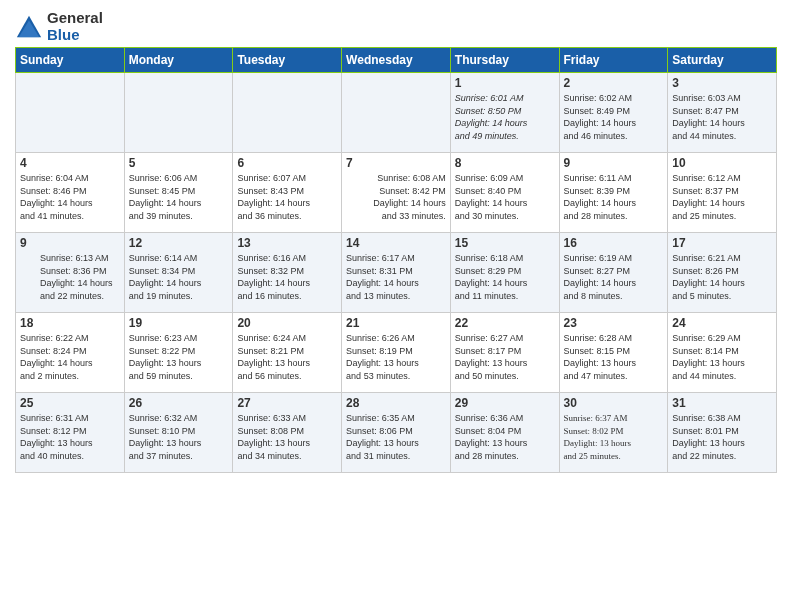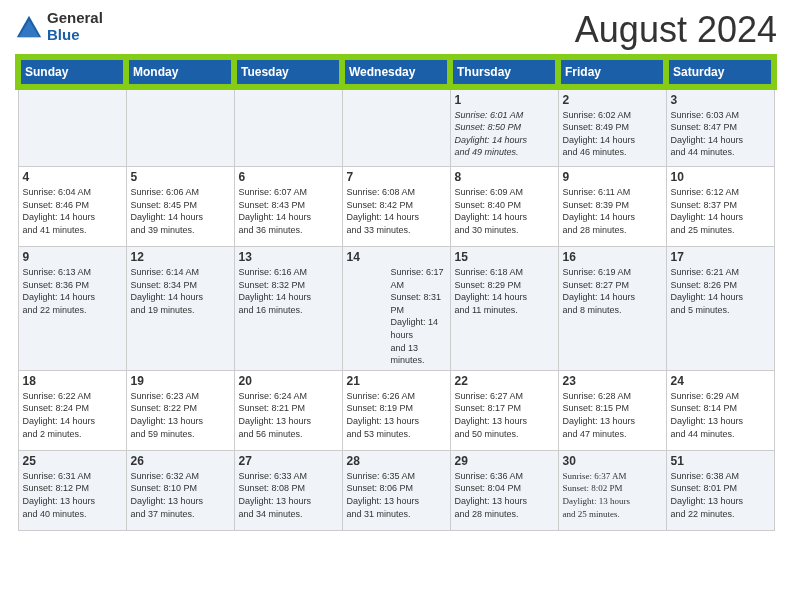--- a/index.html
+++ b/index.html
@@ -63,21 +63,21 @@
       border-collapse: collapse;
       table-layout: fixed;
     }
     thead th {
       background-color: #1a5fa8;
       color: #fff;
       font-size: 12px;
       font-weight: bold;
       padding: 5px 4px;
       text-align: left;
-      border: 6px solid #84cc16;
+      border: 1px solid #84cc16;
     }
     tbody td {
       vertical-align: top;
       border: 1px solid #ccc;
       padding: 3px 4px;
       font-size: 9.5px;
       color: #333;
       height: 80px;
     }
     tbody tr:nth-child(odd) td {
@@ -111,21 +111,20 @@
       <svg class="logo-icon" viewBox="0 0 30 30" xmlns="http://www.w3.org/2000/svg">
         <polygon points="15,3 28,26 2,26" fill="#1a5fa8"></polygon>
         <polygon points="15,8 26,26 4,26" fill="#4a90d9" opacity="0.5"></polygon>
       </svg>
       <div class="logo-text">
         <span class="logo-general">General</span>
         <span class="logo-blue">Blue</span>
       </div>
     </div>
     <div class="title-block">
-      <div class="month-title">August 2024</div>
     </div>
   </div>
 
   <table>
     <thead>
       <tr>
       <th>Sunday</th>
           <th>Monday</th>
           <th>Tuesday</th>
           <th>Wednesday</th>
@@ -179,21 +178,21 @@
           </td>
           <td>
             <span class="day-number">6</span>
             <div class="day-info" style="white-space: pre-line;">Sunrise: 6:07 AM
 Sunset: 8:43 PM
 Daylight: 14 hours
 and 36 minutes.</div>
           </td>
           <td>
             <span class="day-number">7</span>
-            <div class="day-info" style="white-space: pre-line;">Sunrise: 6:08 AM
+            <div class="day-info" style="white-space: pre-line; text-align: right;">Sunrise: 6:08 AM
 Sunset: 8:42 PM
 Daylight: 14 hours
 and 33 minutes.</div>
           </td>
           <td>
             <span class="day-number">8</span>
             <div class="day-info" style="white-space: pre-line;">Sunrise: 6:09 AM
 Sunset: 8:40 PM
 Daylight: 14 hours
 and 30 minutes.</div>
@@ -209,42 +208,42 @@
             <span class="day-number">10</span>
             <div class="day-info" style="white-space: pre-line;">Sunrise: 6:12 AM
 Sunset: 8:37 PM
 Daylight: 14 hours
 and 25 minutes.</div>
           </td>
         </tr>
         <tr>
           <td>
             <span class="day-number">9</span>
-            <div class="day-info" style="white-space: pre-line;">Sunrise: 6:13 AM
+            <div class="day-info" style="white-space: pre-line; margin-left: 20px;">Sunrise: 6:13 AM
 Sunset: 8:36 PM
 Daylight: 14 hours
 and 22 minutes.</div>
           </td>
           <td>
             <span class="day-number">12</span>
             <div class="day-info" style="white-space: pre-line;">Sunrise: 6:14 AM
 Sunset: 8:34 PM
 Daylight: 14 hours
 and 19 minutes.</div>
           </td>
           <td>
             <span class="day-number">13</span>
             <div class="day-info" style="white-space: pre-line;">Sunrise: 6:16 AM
 Sunset: 8:32 PM
 Daylight: 14 hours
 and 16 minutes.</div>
           </td>
           <td>
             <span class="day-number">14</span>
-            <div class="day-info" style="white-space: pre-line; margin-left: 44px;">Sunrise: 6:17 AM
+            <div class="day-info" style="white-space: pre-line;">Sunrise: 6:17 AM
 Sunset: 8:31 PM
 Daylight: 14 hours
 and 13 minutes.</div>
           </td>
           <td>
             <span class="day-number">15</span>
             <div class="day-info" style="white-space: pre-line;">Sunrise: 6:18 AM
 Sunset: 8:29 PM
 Daylight: 14 hours
 and 11 minutes.</div>
@@ -352,21 +351,21 @@
 and 28 minutes.</div>
           </td>
           <td>
             <span class="day-number">30</span>
             <div class="day-info" style="white-space: pre-line; font-family: Liberation Serif, serif;">Sunrise: 6:37 AM
 Sunset: 8:02 PM
 Daylight: 13 hours
 and 25 minutes.</div>
           </td>
           <td>
-            <span class="day-number">51</span>
+            <span class="day-number">31</span>
             <div class="day-info" style="white-space: pre-line;">Sunrise: 6:38 AM
 Sunset: 8:01 PM
 Daylight: 13 hours
 and 22 minutes.</div>
           </td>
         </tr>
       </tbody>
   </table>
 </div>
 

